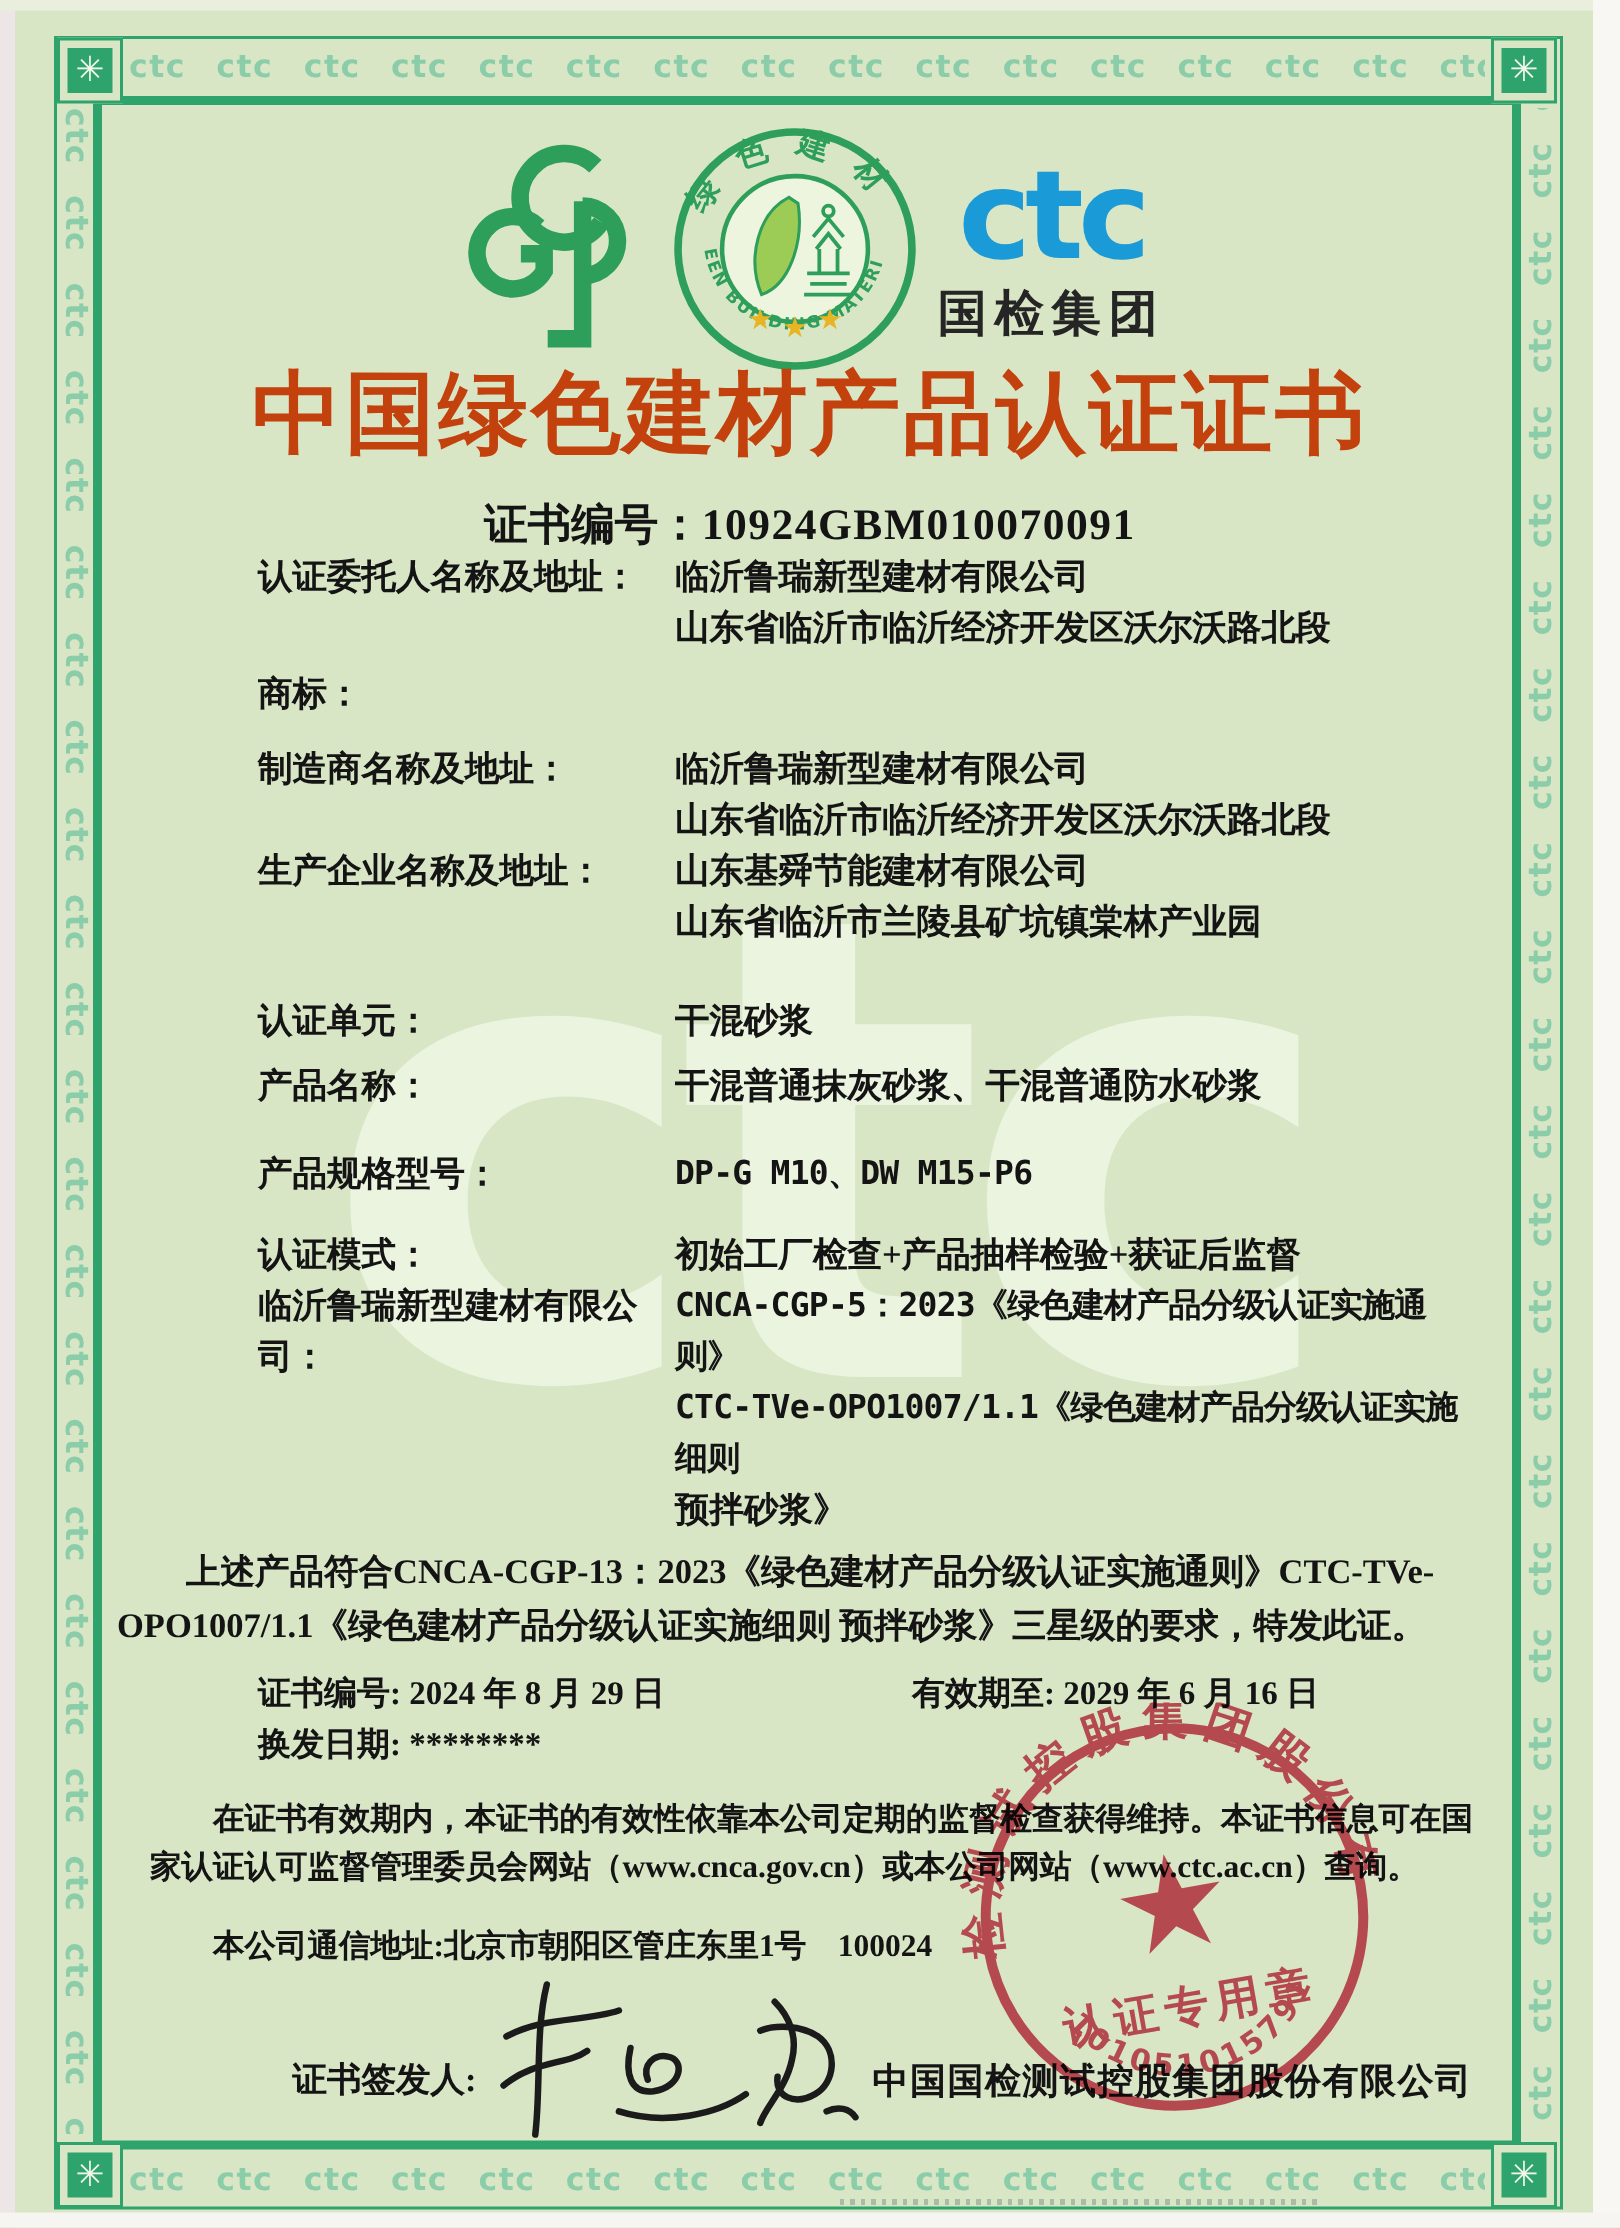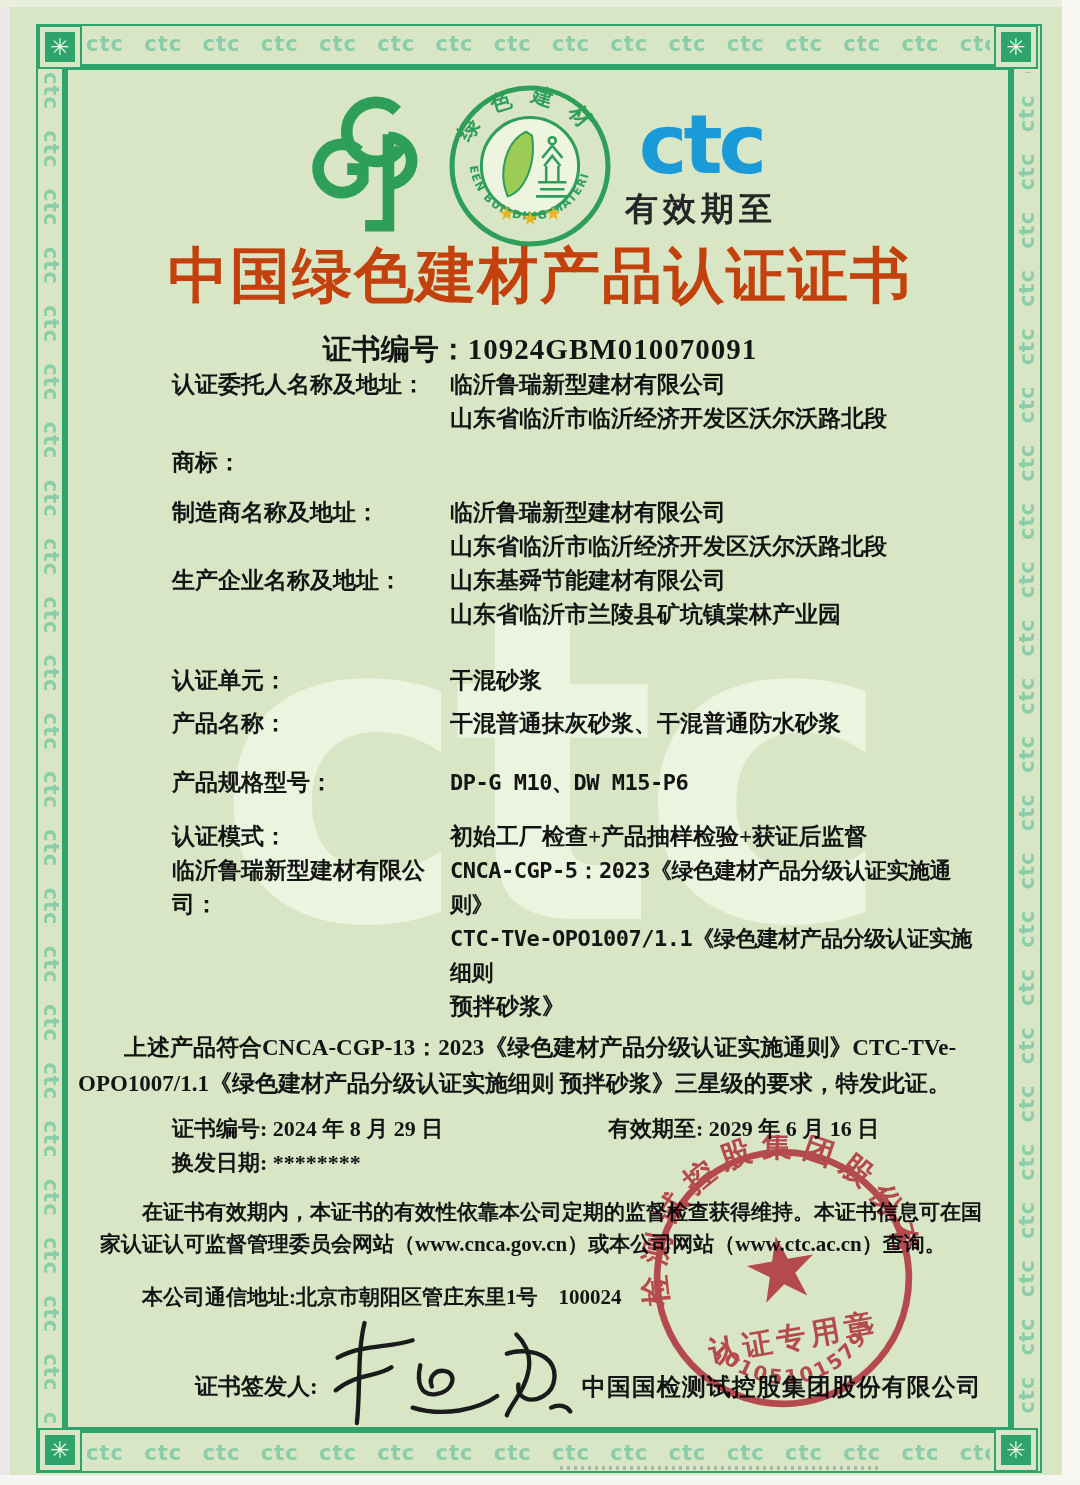--- a/index.html
+++ b/index.html
@@ -166,21 +166,21 @@
         <path d="M88,96 L116,96 M90,103 L114,103 M86,110 L118,110"></path>
       </g>
 
       <text x="57" y="133" font-size="19" fill="#e8b422" text-anchor="middle">★</text>
       <text x="80" y="138" font-size="19" fill="#e8b422" text-anchor="middle">★</text>
       <text x="103" y="133" font-size="19" fill="#e8b422" text-anchor="middle">★</text>
     </svg>
 
     <div class="ctc-block">
       <div class="ctc-word">ctc</div>
-      <div class="ctc-sub">有效期至</div>
+      <div class="ctc-sub">国检集团</div>
     </div>
   </div>
 
   <div class="title">中国绿色建材产品认证证书</div>
 
   <div class="certno">
     <span>证书编号：</span><span class="num">10924GBM010070091</span>
   </div>
 
   <div class="content">

